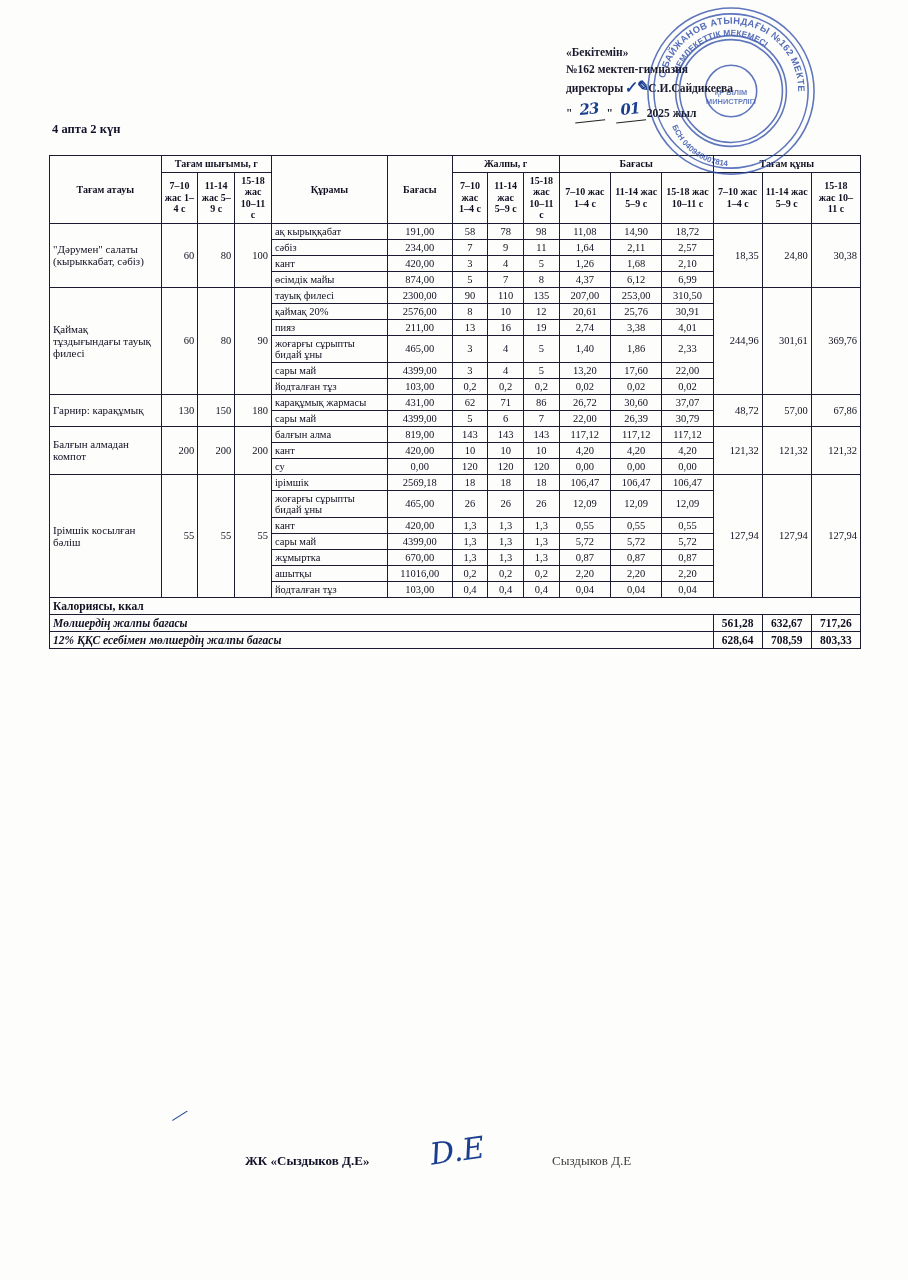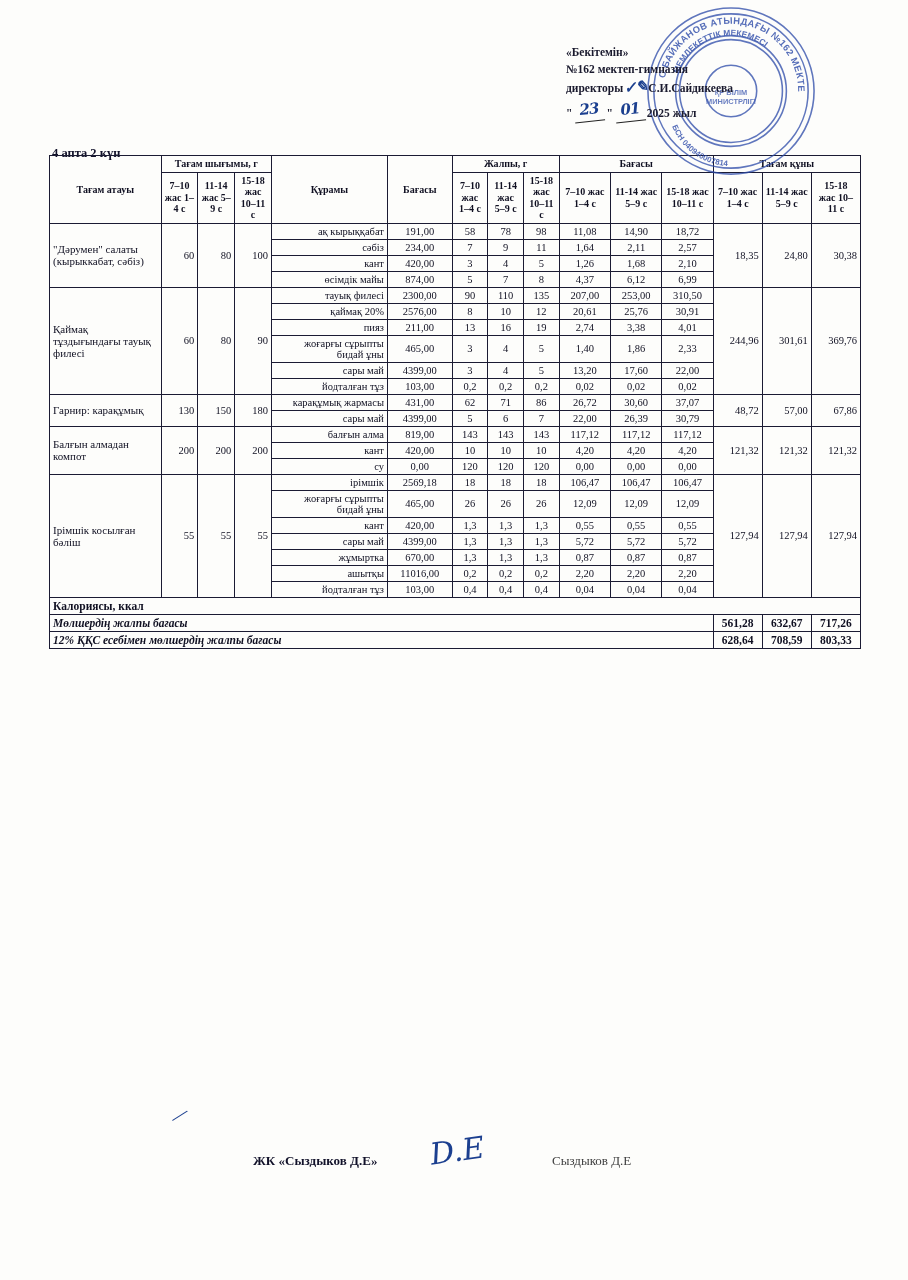--- a/index.html
+++ b/index.html
@@ -71,21 +71,20 @@
   }
 
   
   .week-label {
     position: absolute;
     left: 52px;
     top: 122px;
     font-size: 12.5px;
     font-weight: bold;
     color: #12122a;
-    margin-top: 24px;
   }
 
   
   .tbl-wrap {
     position: absolute;
     left: 49px;
     top: 155px;
     width: 812px;
   }
   table.menu {
@@ -105,21 +104,21 @@
     line-height: 1.15;
     font-size: 10px;
   }
   td.dish {
     text-align: left;
     vertical-align: top;
     padding-top: 4px;
     font-size: 11px;
   }
   td.ingr {
-    text-align: right;
+    text-align: left;
     font-size: 10.5px;
     padding-left: 4px;
   }
   td.num { text-align: center; font-size: 10.5px; }
   td.top { vertical-align: top; padding-top: 5px; text-align: right; }
 
   .row-kcal td {
     text-align: left;
     font-weight: bold;
     font-size: 11.5px;
@@ -149,21 +148,21 @@
   
   .footer {
     position: absolute;
     left: 0;
     top: 1135px;
     width: 908px;
     height: 60px;
   }
   .footer .left {
     position: absolute;
-    left: 253px;
+    left: 245px;
     top: 18px;
     font-size: 13px;
     font-weight: bold;
     color: #12122a;
   }
   .footer .right {
     position: absolute;
     left: 552px;
     top: 18px;
     font-size: 13px;

